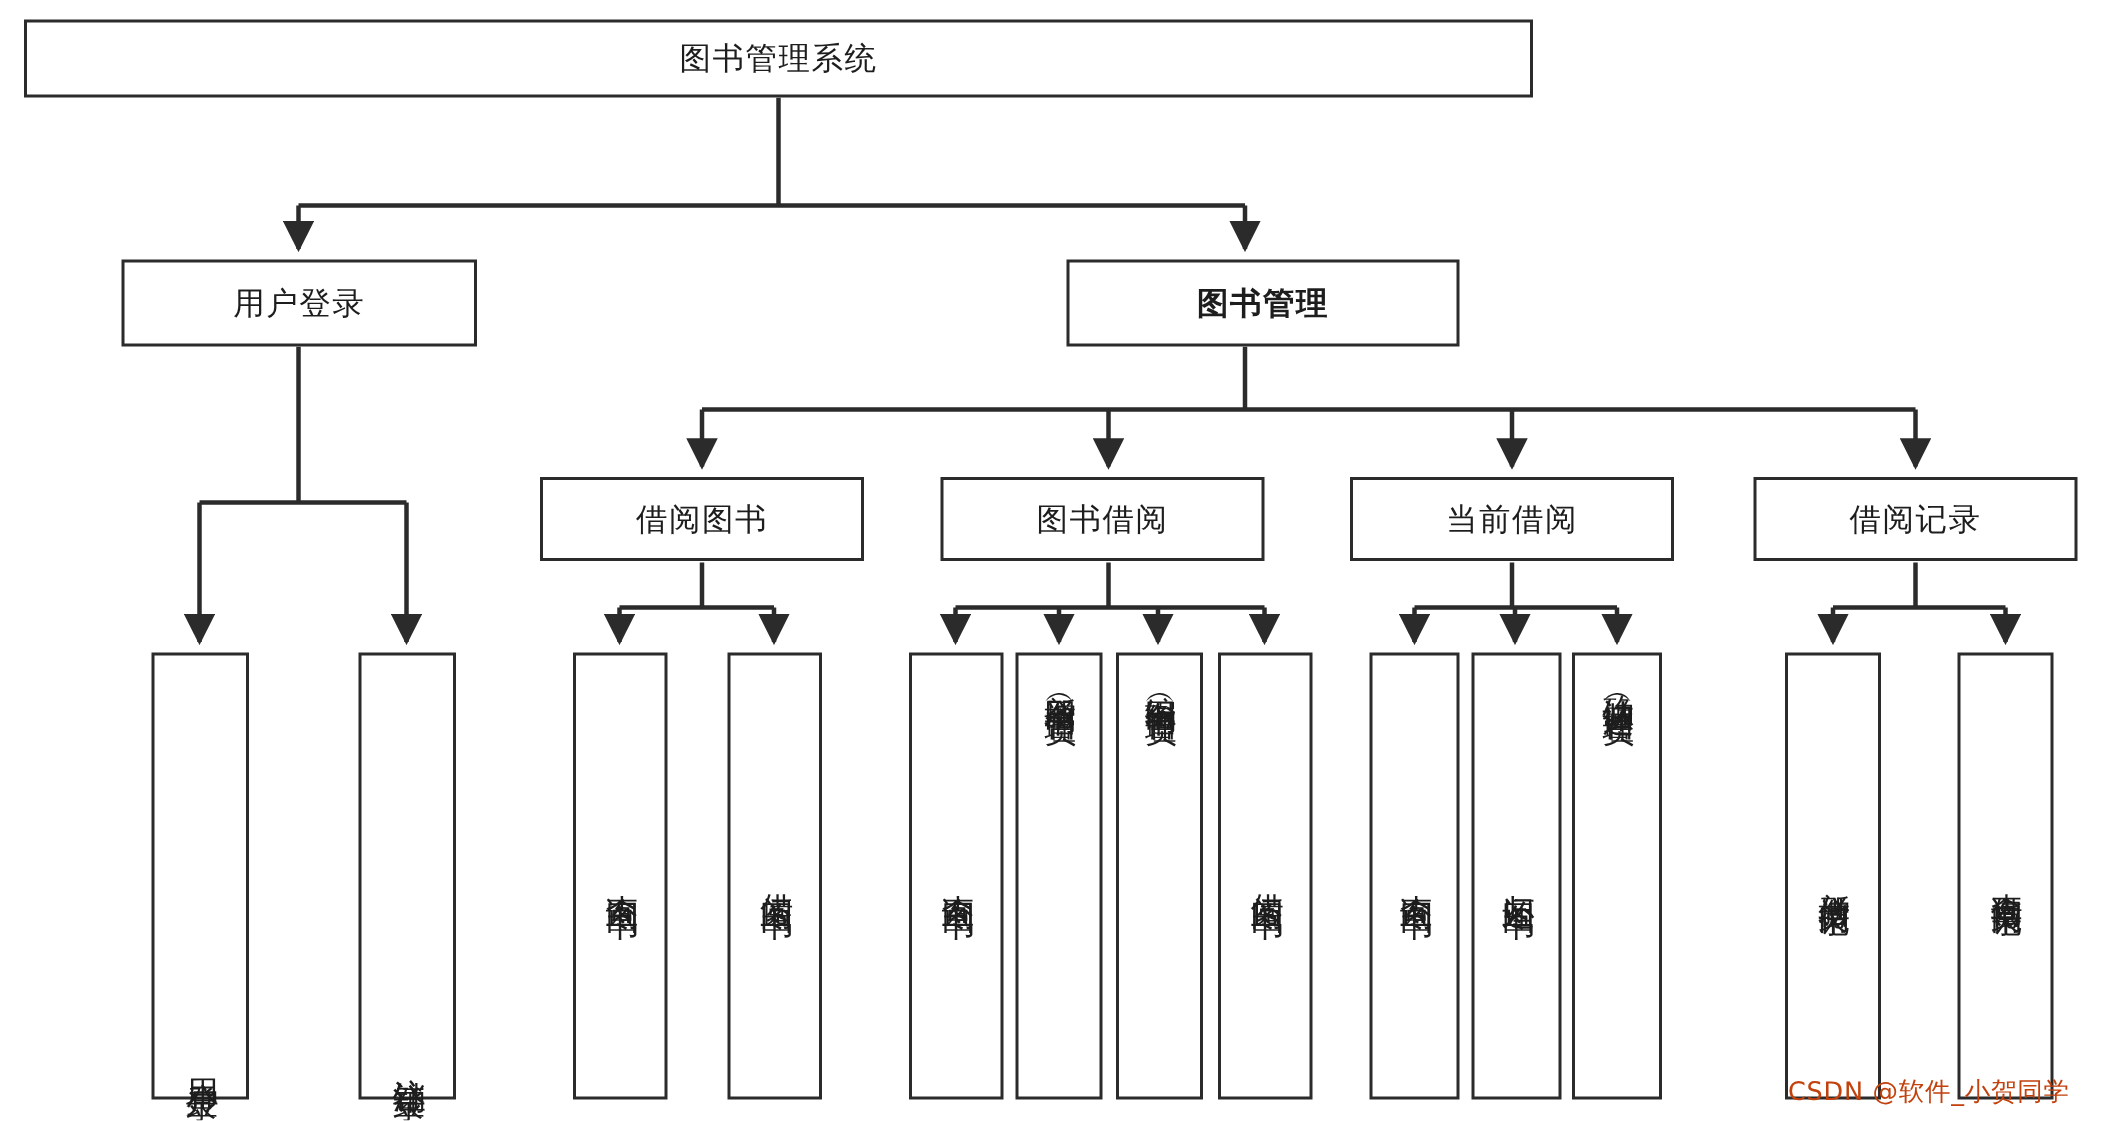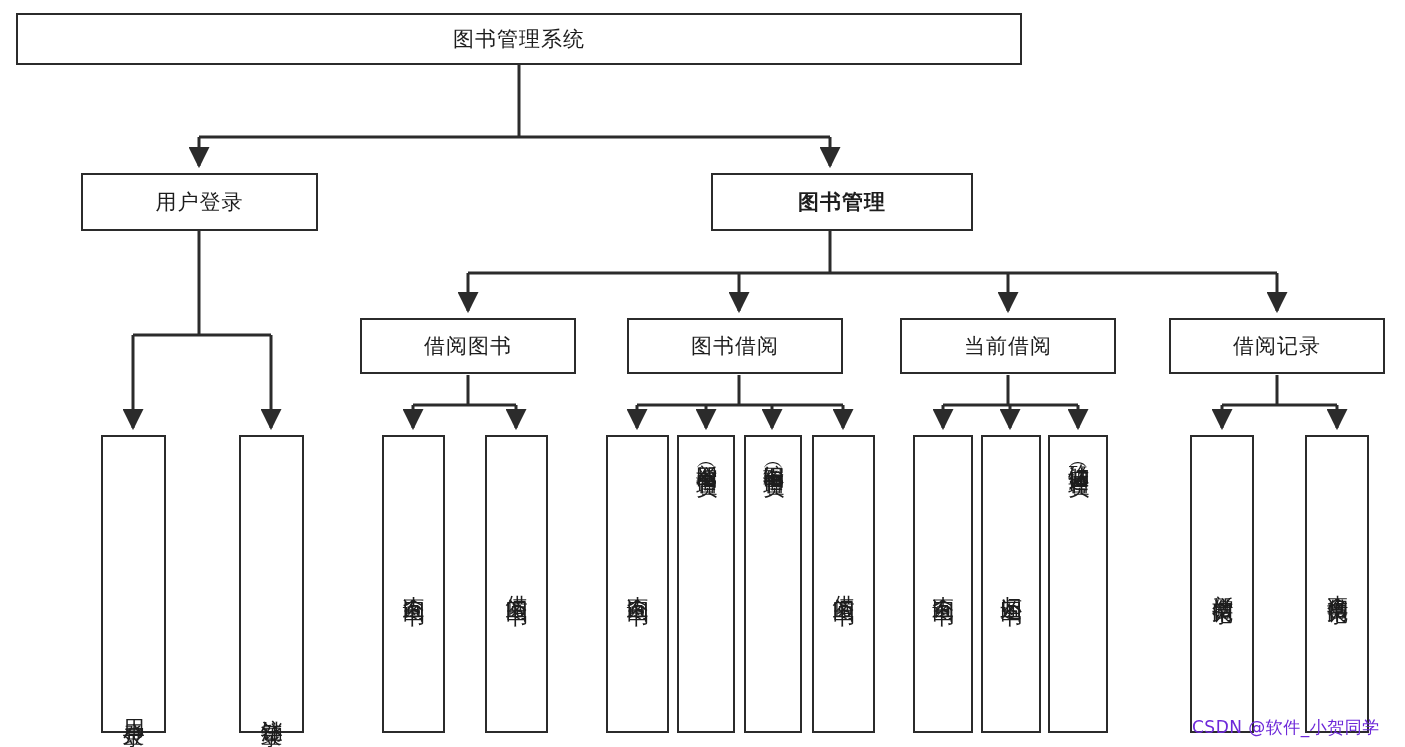--- a/index.html
+++ b/index.html
@@ -62,21 +62,21 @@
     align-items:flex-end;
     padding-bottom:18px;
   }
   .node.vert.anchor-top{
     align-items:flex-start;
     padding-top:10px;
   }
   .watermark{
     position:absolute;
     font-size:17px;
-    color:#6d28d9;
+    color:#c2410c;
     letter-spacing:0.5px;
     white-space:nowrap;
     z-index:5;
   }
 </style>
 </head>
 <body>
 
 <div id="canvas">
 

